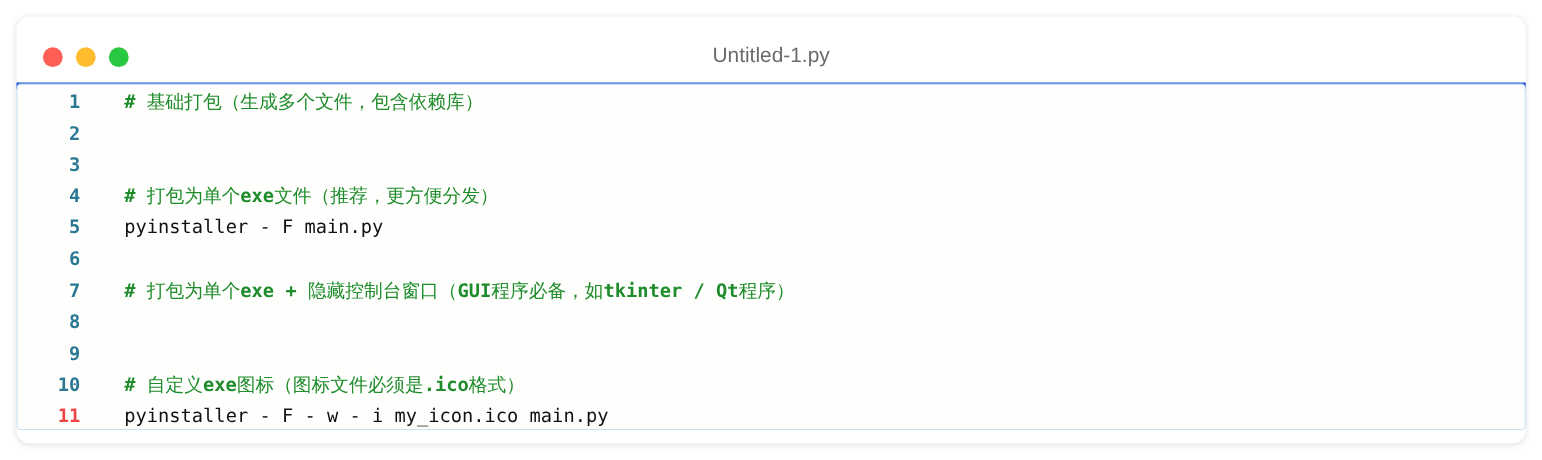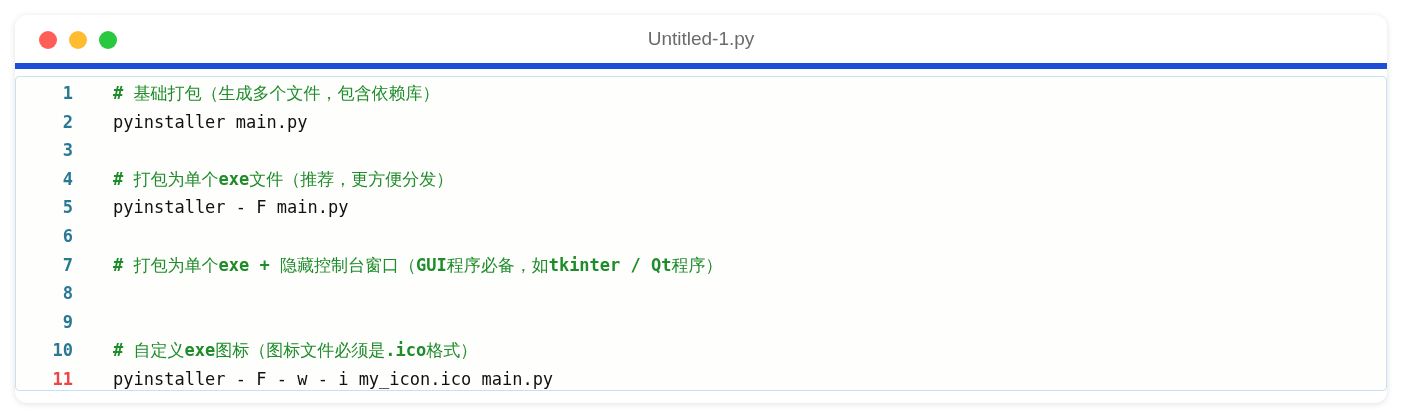--- a/index.html
+++ b/index.html
@@ -3,21 +3,21 @@
 <meta charset="utf-8">
 <style>
   html, body { margin:0; padding:0; background:#ffffff; }
   body { width:1402px; height:418px; position:relative; overflow:hidden; }
   .window {
     position:absolute; left:15px; top:15px; width:1372px; height:388px;
     background:#ffffff; border-radius:12px;
     box-shadow:0 1px 6px rgba(0,0,0,0.12);
   }
   .titlebar {
-    position:absolute; left:0; top:0; width:100%; height:48px;
+    position:absolute; left:0; top:12px; width:100%; height:48px;
     border-bottom:6px solid #1d4ed8;
   }
   .dots { position:absolute; left:24px; top:16px; display:flex; gap:12px; }
   .dot { width:18px; height:18px; border-radius:50%; }
   .title {
     position:absolute; left:0; right:0; top:13px; text-align:center;
     font-family:"Liberation Sans", sans-serif; font-size:19px; color:#6b6b6b;
   }
   .code {
     position:absolute; left:0; top:61px; width:1370px; height:311px;
@@ -39,21 +39,21 @@
   <div class="titlebar">
     <div class="dots">
       <div class="dot" style="background:#ff5f57"></div>
       <div class="dot" style="background:#febc2e"></div>
       <div class="dot" style="background:#28c840"></div>
     </div>
     <div class="title">Untitled-1.py</div>
   </div>
   <div class="code" id="code">
       <div class="line"><span class="ln">1</span><span class="txt comment"><b>#</b> 基础打包（生成多个文件，包含依赖库）</span></div>
-      <div class="line"><span class="ln">2</span><span class="txt">pyinstaller main.py</span></div>
+      <div class="line"><span class="ln">2</span></div>
       <div class="line"><span class="ln">3</span><span class="txt"></span></div>
       <div class="line"><span class="ln">4</span><span class="txt comment"><b>#</b> 打包为单个<b>exe</b>文件（推荐，更方便分发）</span></div>
       <div class="line"><span class="ln">5</span><span class="txt">pyinstaller - F main.py</span></div>
       <div class="line"><span class="ln">6</span><span class="txt"></span></div>
       <div class="line"><span class="ln">7</span><span class="txt comment"><b>#</b> 打包为单个<b>exe +</b> 隐藏控制台窗口（<b>GUI</b>程序必备，如<b>tkinter / Qt</b>程序）</span></div>
       <div class="line"><span class="ln">8</span></div>
       <div class="line"><span class="ln">9</span><span class="txt"></span></div>
       <div class="line"><span class="ln">10</span><span class="txt comment"><b>#</b> 自定义<b>exe</b>图标（图标文件必须是<b>.ico</b>格式）</span></div>
       <div class="line"><span class="ln current">11</span><span class="txt">pyinstaller - F - w - i my_icon.ico main.py</span></div>
     </div>

